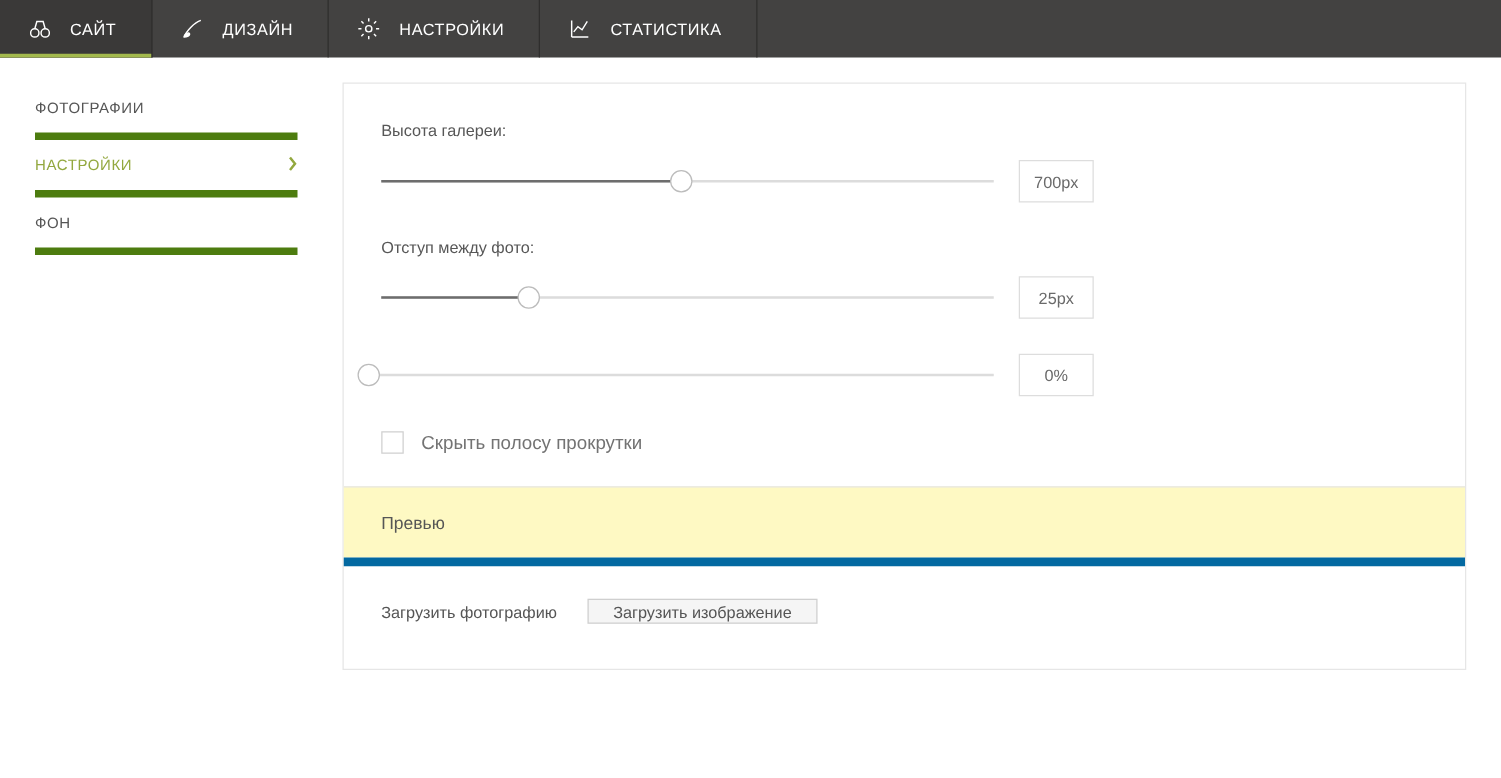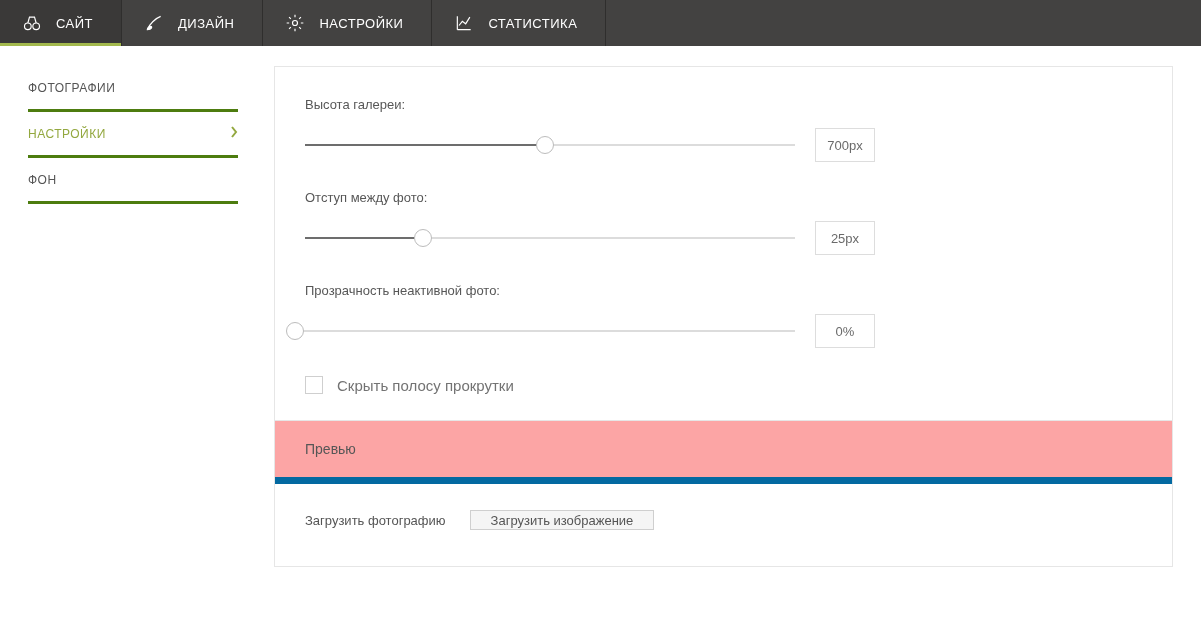--- a/index.html
+++ b/index.html
@@ -65,40 +65,40 @@
   
   .sidemenu {
     width: 210px;
     flex: 0 0 210px;
   }
   .sidemenu-item {
     display: flex;
     align-items: center;
     justify-content: space-between;
     height: 46px;
-    border-bottom: 3px solid #4d7c0f;
+    border-bottom: 6px solid #4d7c0f;
     font-size: 12px;
     letter-spacing: 0.5px;
     color: #555;
     cursor: pointer;
   }
   .sidemenu-item.active { color: #93a83f; }
   .sidemenu-item .chevron svg { width: 8px; height: 12px; stroke:#93a83f; fill:none; stroke-width:2;}
 
   
   .panel {
     flex: 1;
     border: 1px solid #e6e6e6;
     background: #fff;
   }
   .panel-section {
     padding: 30px 30px 26px 30px;
   }
   .panel-section.grey {
-    background: #fca5a5;
+    background: #fef9c3;
     border-top: 1px solid #e6e6e6;
     padding: 20px 30px;
   }
   .panel-section.upload {
     padding: 26px 30px 36px 30px;
     display: flex;
     align-items: center;
     gap: 24px;
     border-top: 7px solid #0369a1;
   }
@@ -274,21 +274,20 @@
             <div class="slider">
               <div class="track"></div>
               <div class="fill" style="width:24%"></div>
               <div class="thumb" style="left:24%"></div>
             </div>
             <div class="value-box">25px</div>
           </div>
         </div>
 
         <div class="field">
-          <div class="field-label">Прозрачность неактивной фото:</div>
           <div class="slider-row">
             <div class="slider pad-left">
               <div class="track"></div>
               <div class="fill" style="width:0%"></div>
               <div class="thumb" style="left:0%"></div>
             </div>
             <div class="value-box">0%</div>
           </div>
         </div>
 

